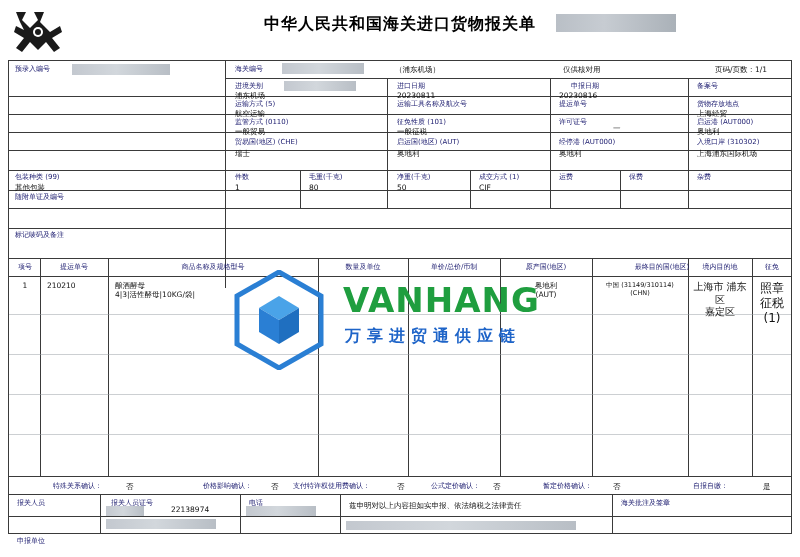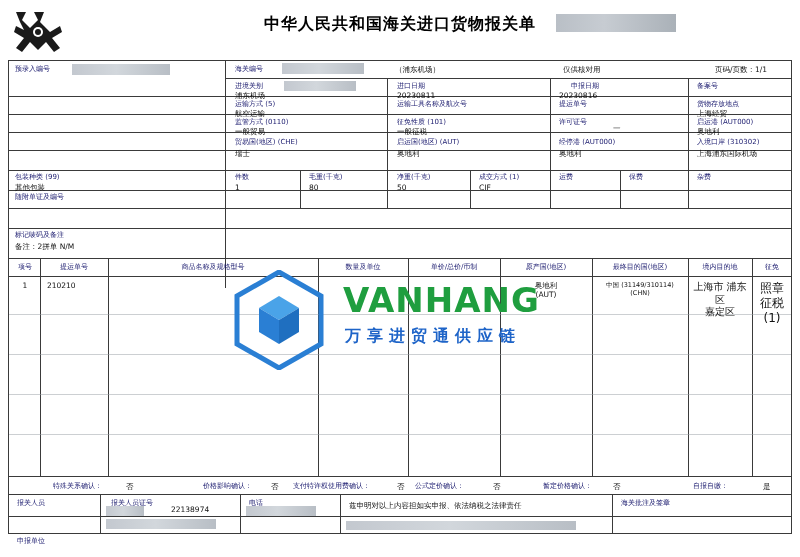--- a/index.html
+++ b/index.html
@@ -209,34 +209,35 @@
   <div class="cell lbl" style="left:476px;top:172px;">成交方式 (1)</div>
   <div class="cell val" style="left:476px;top:182px;">CIF</div>
 
   <div class="cell lbl" style="left:556px;top:172px;">运费</div>
   <div class="cell lbl" style="left:626px;top:172px;">保费</div>
   <div class="cell lbl" style="left:694px;top:172px;">杂费</div>
 
   <div class="cell lbl" style="left:12px;top:192px;">随附单证及编号</div>
 
   <div class="cell lbl" style="left:12px;top:230px;">标记唛码及备注</div>
-  <div class="cell val2" style="left:12px;top:241px;width:500px;">备注：2拼单 N/M</div>
 
   <div class="cell lbl ctr" style="left:10px;top:262px;width:30px;">项号</div>
   <div class="cell lbl ctr" style="left:42px;top:262px;width:64px;">提运单号</div>
   <div class="cell lbl ctr" style="left:112px;top:262px;width:202px;">商品名称及规格型号</div>
   <div class="cell lbl ctr" style="left:320px;top:262px;width:86px;">数量及单位</div>
   <div class="cell lbl ctr" style="left:410px;top:262px;width:88px;">单价/总价/币制</div>
   <div class="cell lbl ctr" style="left:502px;top:262px;width:88px;">原产国(地区)</div>
-  <div class="cell lbl ctr" style="left:594px;top:262px;width:92px;">最终目的国(地区)</div>
+  <div class="cell lbl ctr" style="left:616px;top:262px;width:92px;">最终目的国(地区)</div>
   <div class="cell lbl ctr" style="left:690px;top:262px;width:60px;">境内目的地</div>
   <div class="cell lbl ctr" style="left:754px;top:262px;width:36px;">征免</div>
 
   <div class="cell val ctr" style="left:10px;top:280px;width:30px;">1</div>
   <div class="cell val" style="left:44px;top:280px;">210210</div>
+  <div class="cell val2" style="left:112px;top:280px;width:200px;white-space:pre-line;">酿酒酵母
+4|3|活性酵母|10KG/袋|</div>
   <div class="cell val2 ctr" style="left:410px;top:280px;width:88px;white-space:pre-line;"></div>
   <div class="cell val2 ctr" style="left:502px;top:280px;width:88px;white-space:pre-line;">奥地利
 (AUT)</div>
   <div class="cell val2 ctr" style="left:594px;top:280px;width:92px;white-space:pre-line;font-size:6.5px;">中国 (31149/310114)
 (CHN)</div>
   <div class="cell val2 ctr" style="left:690px;top:280px;width:60px;white-space:pre-line;font-size:10px;">上海市 浦东区
 嘉定区</div>
   <div class="cell val2 ctr" style="left:754px;top:280px;width:36px;white-space:pre-line;font-size:12px;">照章征税
 (1)</div>
 
@@ -255,21 +256,21 @@
 
   <div class="cell lbl" style="left:50px;top:481px;">特殊关系确认：</div>
   <div class="cell val" style="left:123px;top:481px;">否</div>
 
   <div class="cell lbl" style="left:200px;top:481px;">价格影响确认：</div>
   <div class="cell val" style="left:268px;top:481px;">否</div>
 
   <div class="cell lbl" style="left:290px;top:481px;">支付特许权使用费确认：</div>
   <div class="cell val" style="left:394px;top:481px;">否</div>
 
-  <div class="cell lbl" style="left:412px;top:481px;">公式定价确认：</div>
+  <div class="cell lbl" style="left:428px;top:481px;">公式定价确认：</div>
   <div class="cell val" style="left:490px;top:481px;">否</div>
 
   <div class="cell lbl" style="left:540px;top:481px;">暂定价格确认：</div>
   <div class="cell val" style="left:610px;top:481px;">否</div>
 
   <div class="cell lbl" style="left:690px;top:481px;">自报自缴：</div>
   <div class="cell val" style="left:760px;top:481px;">是</div>
 
   <div class="cell lbl" style="left:14px;top:498px;">报关人员</div>
   <div class="cell lbl" style="left:108px;top:498px;">报关人员证号</div>

